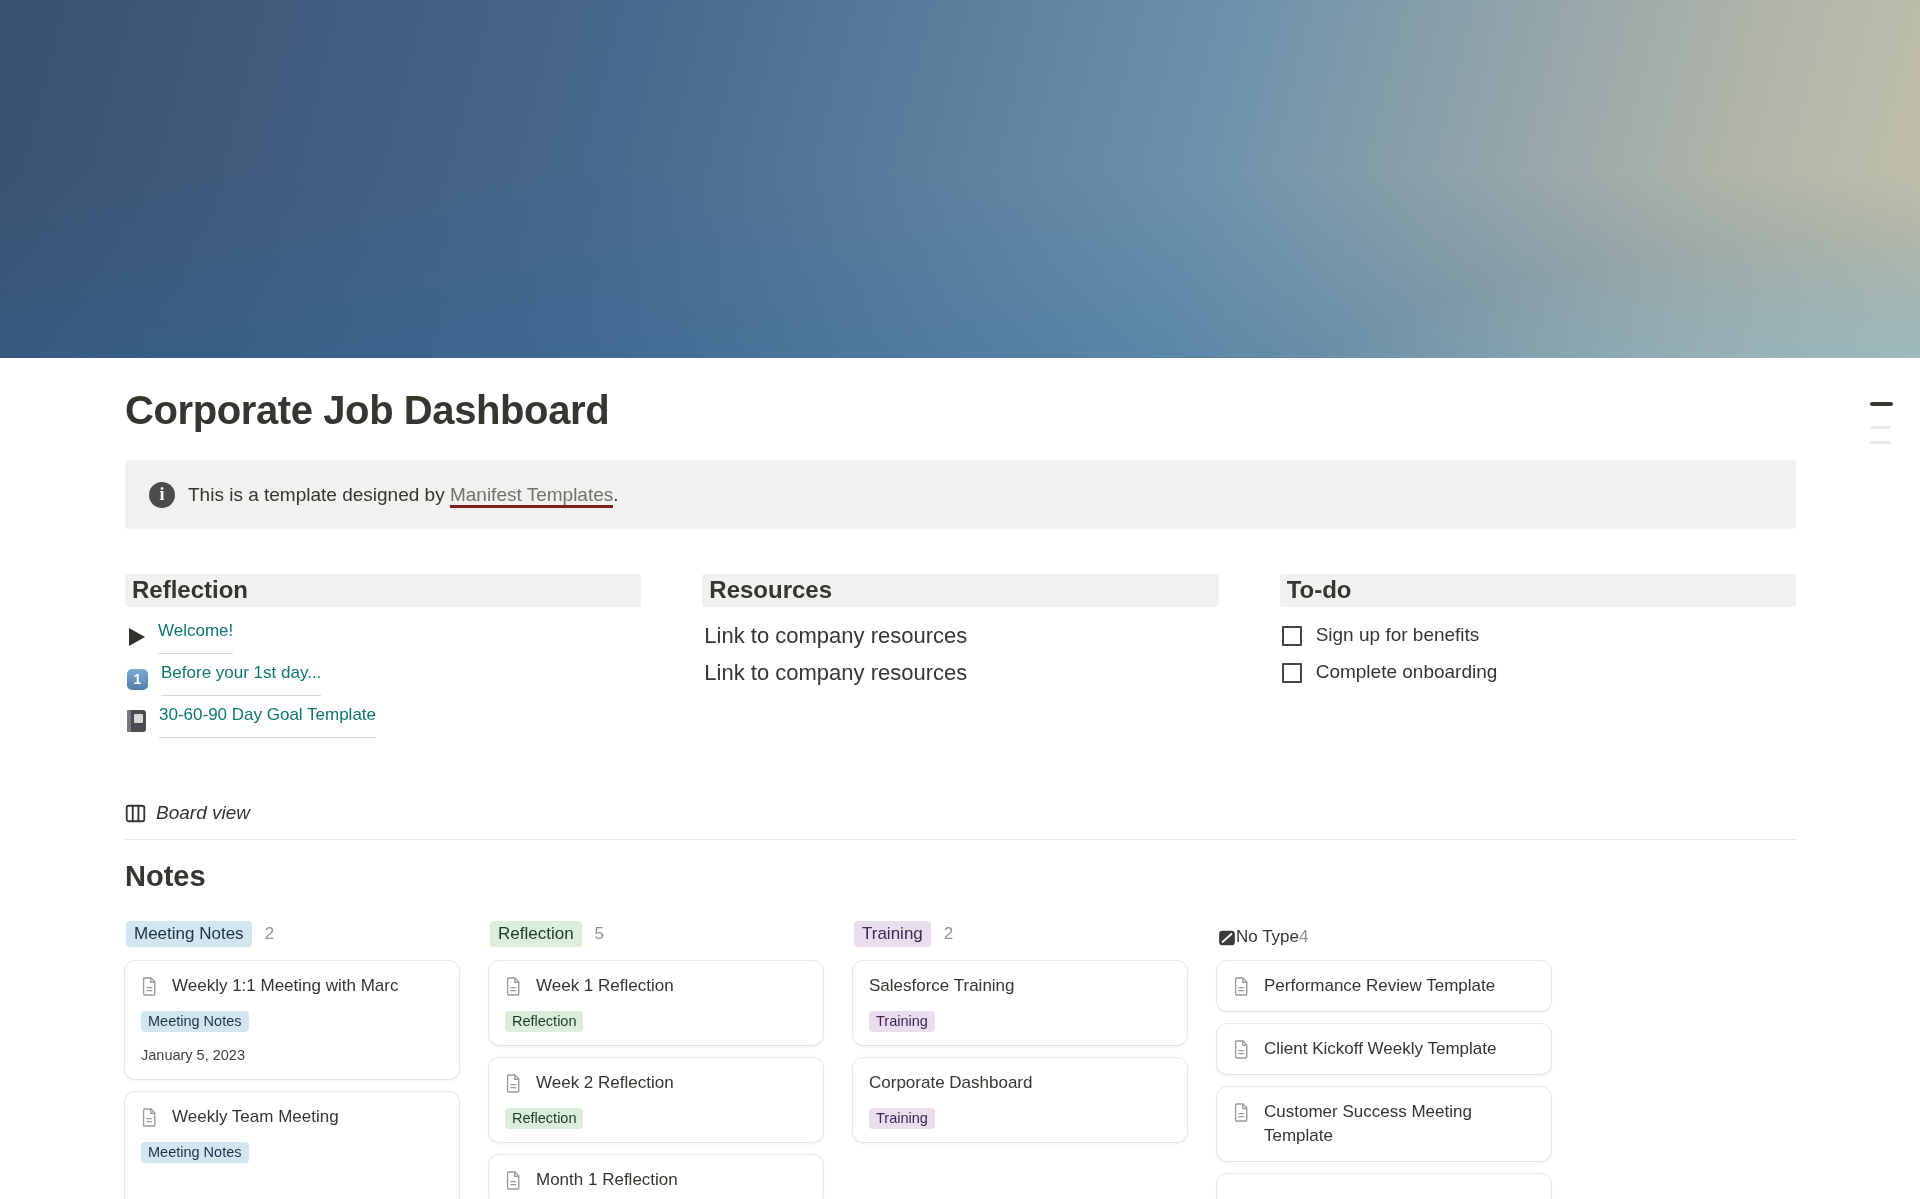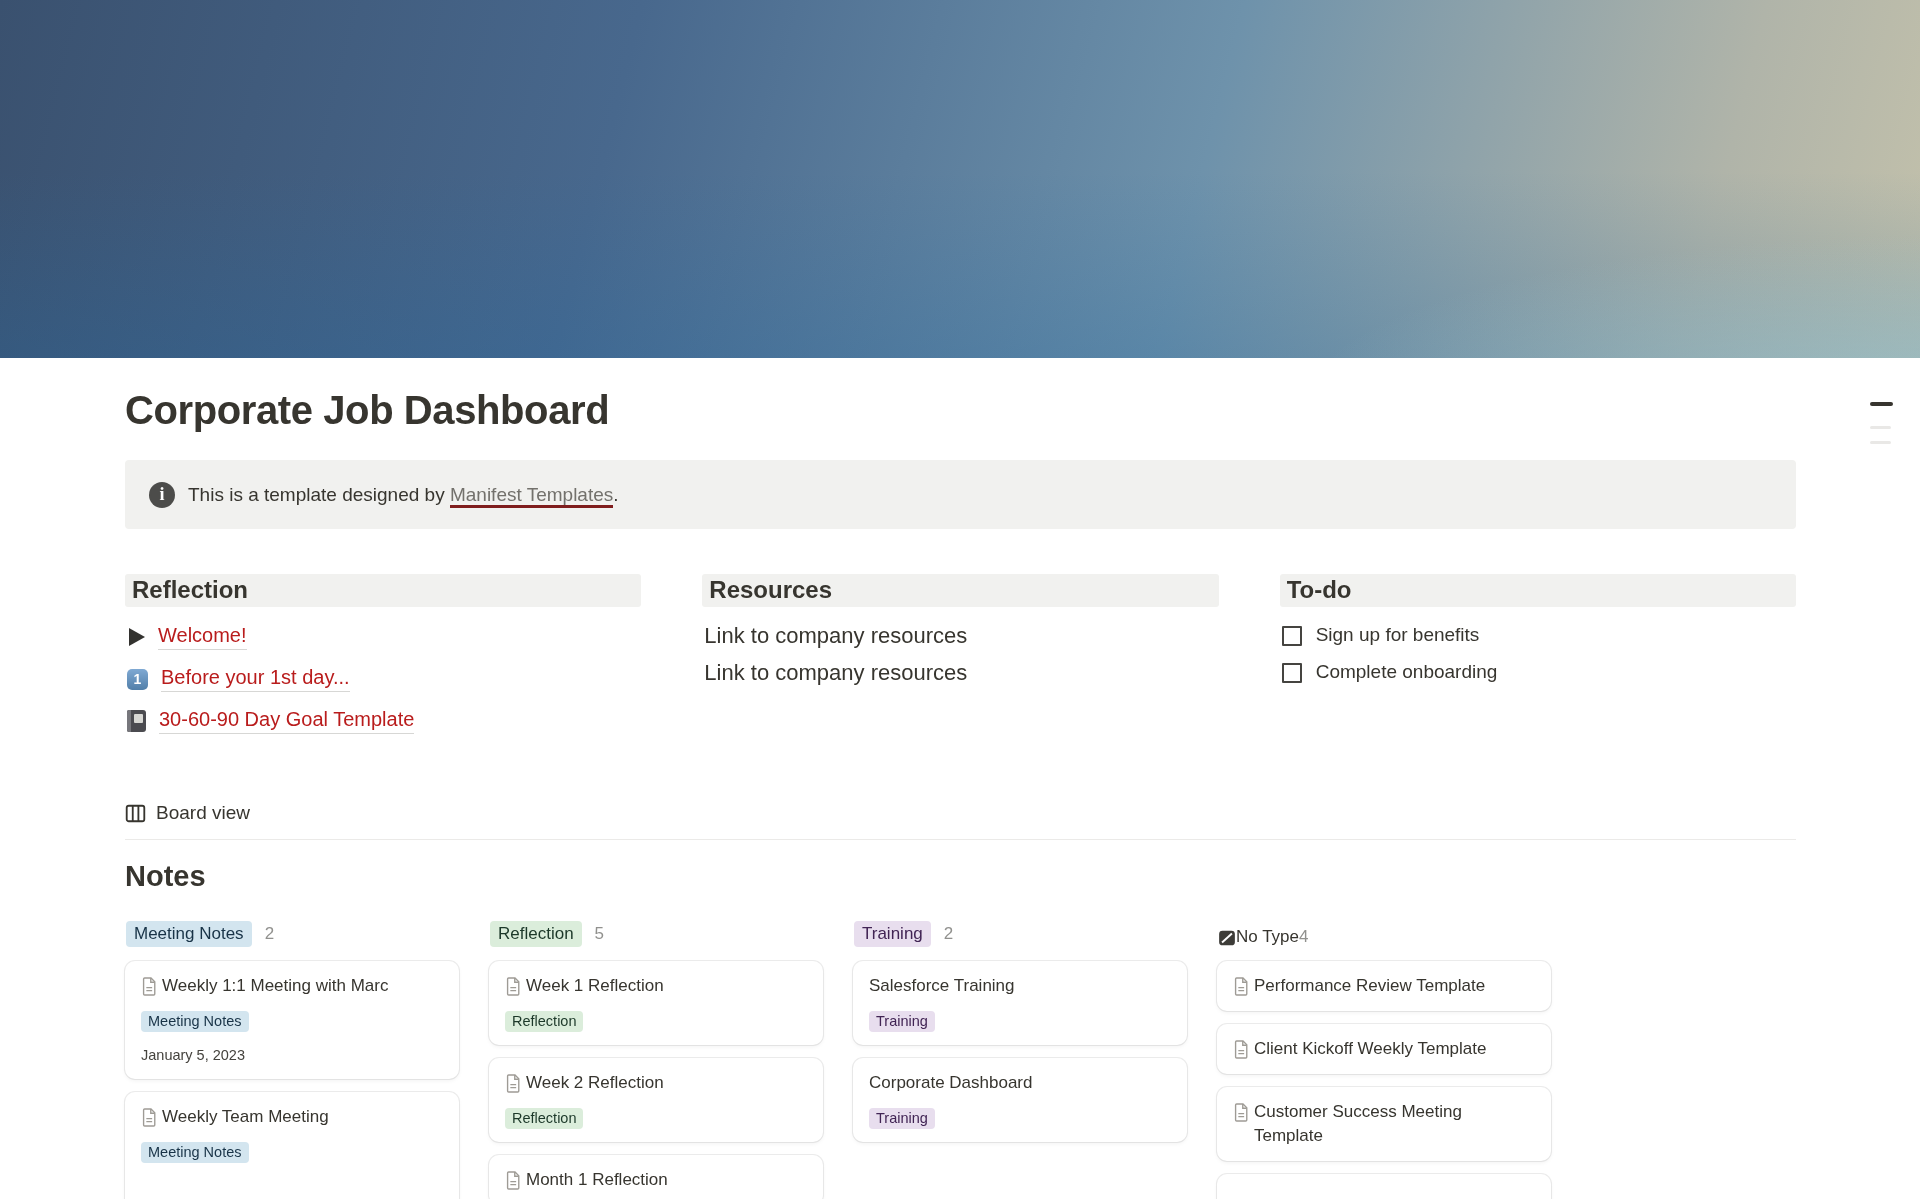--- a/index.html
+++ b/index.html
@@ -31,60 +31,60 @@
   .callout-text { margin-left:13px; font-size:19px; }
   .callout-link { color:#73716c; border-bottom:3px solid #7f1d1d; cursor:pointer; }
 
   
   .top-columns { display:flex; gap:61px; margin-top:45px; }
   .top-col { flex:1; min-width:0; }
   .col-heading { background:#f1f1ef; border-radius:3px; font-size:24px; font-weight:700;
     padding:2px 7px 3px; margin-bottom:9px; }
   .row { display:flex; align-items:center; gap:13px; padding:8px 2px; height:42px; }
   .row-plain { padding:7px 2px; height:37px; font-size:22px; }
-  .page-link { font-size:20px; font-weight:500; color:#b91c1c; padding-bottom:2px;
+  .page-link { font-size:17px; font-weight:500; color:#0f766e; padding-bottom:12px;
     border-bottom:1.5px solid rgba(55,53,47,.2); cursor:pointer; }
 
   .play-icon { width:0; height:0; border-left:16px solid #33322f;
     border-top:9px solid transparent; border-bottom:9px solid transparent; margin-left:2px; flex:none; }
   .keycap-one { width:21px; height:21px; border-radius:5px;
     background:linear-gradient(180deg,#7fa9d3,#527fa9); color:#fff; font-size:14px; font-weight:700;
     display:flex; align-items:center; justify-content:center; flex:none; }
   .notebook-icon { position:relative; width:19px; height:22px; background:#4b4b50;
     border-radius:2px 3px 3px 2px; flex:none; }
   .notebook-icon::before { content:""; position:absolute; left:0; top:0; width:4px; height:100%;
     background:#77777c; border-radius:2px 0 0 2px; }
   .notebook-icon::after { content:""; position:absolute; left:7px; top:4px; width:9px; height:9px;
     background:#d8d8d4; border-radius:1px; }
 
   .todo-row { display:flex; align-items:flex-end; gap:14px; padding:7px 2px; height:37px; }
   .checkbox { width:20px; height:20px; border:2px solid #454440; border-radius:1px; background:#fff;
     flex:none; cursor:pointer; }
   .todo-label { font-size:19px; }
 
   
-  .view-bar { margin-top:58px; display:flex; align-items:center; gap:10px; height:26px; cursor:pointer; }
+  .view-bar { margin-top:58px; display:flex; align-items:center; gap:10px; height:26px; cursor:pointer;font-style:italic; }
   .view-label { font-size:19px; font-weight:500; }
   .divider { margin-top:13px; height:1px; background:#ebeae8; }
   .notes-title { margin-top:20px; font-size:29px; font-weight:700; }
 
   .board { display:flex; gap:30px; margin-top:27px; align-items:flex-start; }
   .group { width:334px; flex:none; }
   .group-header { display:flex; align-items:center; gap:13px; height:27px; margin-bottom:14px; padding-left:1px; }
   .tag { display:inline-block; border-radius:4px; padding:2px 8px 3px; font-size:17px; line-height:21px; }
   .tag-blue   { background:#d3e5ef; color:#183347; }
   .tag-green  { background:#dbeddb; color:#1c3829; }
   .tag-purple { background:#e8deee; color:#412454; }
   .group-count { font-size:17px; color:#91918e; }
   .no-type-header { display:flex; align-items:flex-end; gap:0; font-size:17px; font-weight:500; }
 
   .card { background:#fff; border-radius:10px; padding:13px 16px;
     box-shadow:0 0 0 1px rgba(15,15,15,.08), 0 2px 4px rgba(15,15,15,.05);
     margin-bottom:13px; cursor:pointer; }
-  .card-title-row { display:flex; gap:4px; align-items:flex-start; }
+  .card-title-row { display:flex; gap:14px; align-items:flex-start; }
   .card-title { font-size:17px; font-weight:500; line-height:24px; max-width:238px; color:#37352f; }
   .page-icon { flex:none; margin-top:3px; }
   .card-tag-row { margin-top:13px; }
   .card-tag { display:inline-block; border-radius:4px; padding:1px 7px 2px; font-size:14.5px; line-height:18px; }
   .card-date { margin-top:13px; font-size:14.5px; color:#45433e; line-height:21px; }
   .card-tall { min-height:120px; }
   .card-stub { height:40px; margin-bottom:0; }
 </style>
 </head>
 <body>

